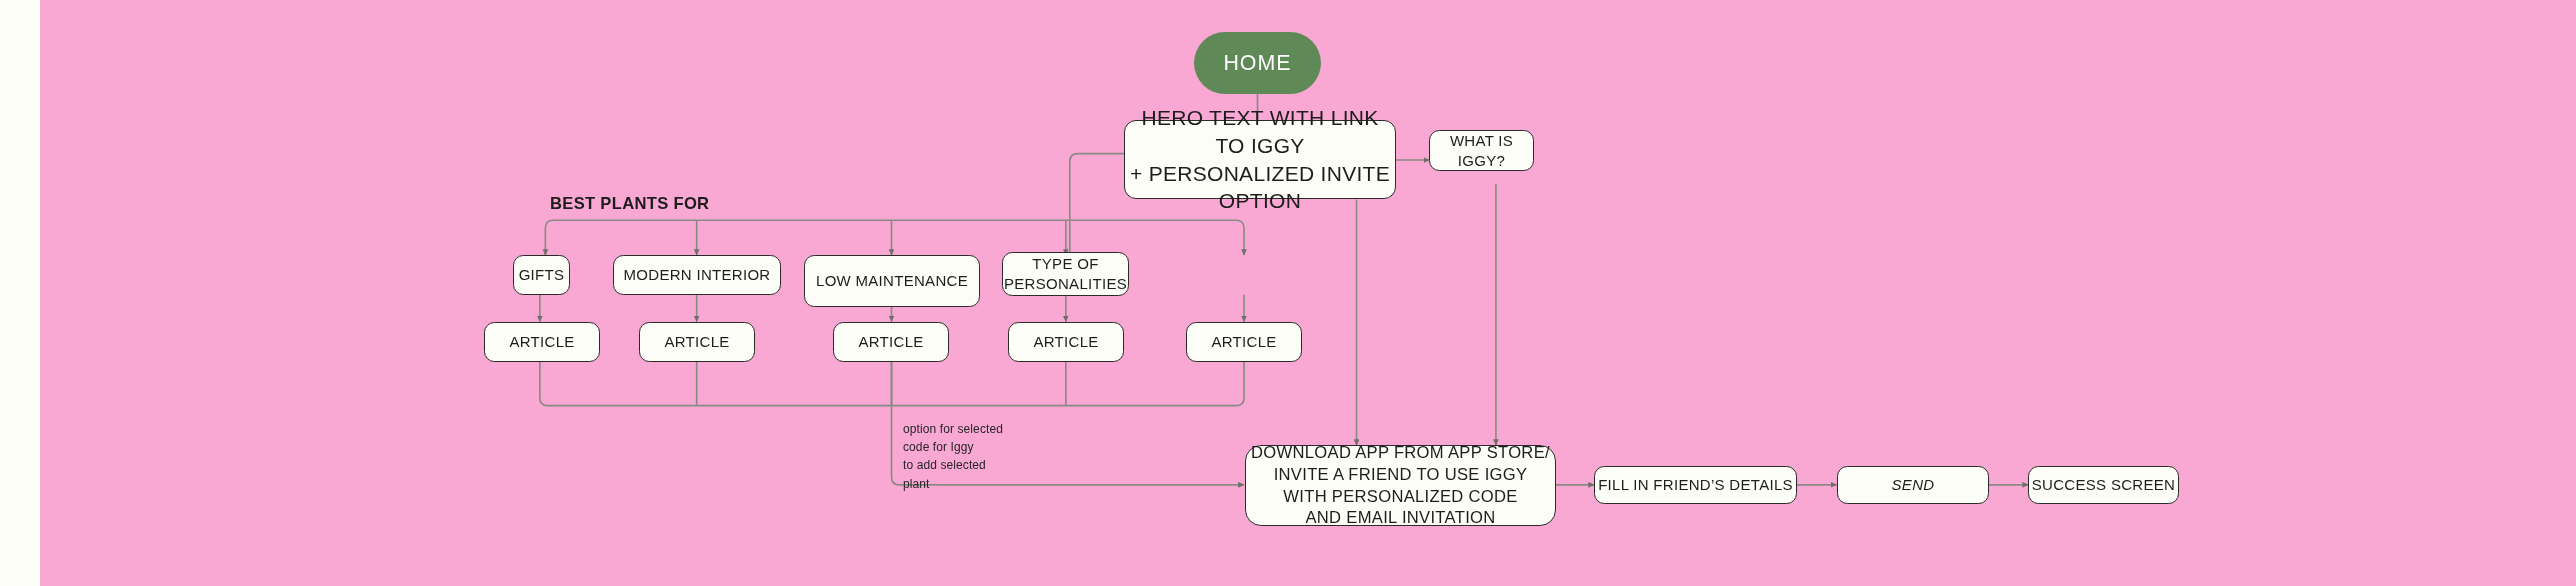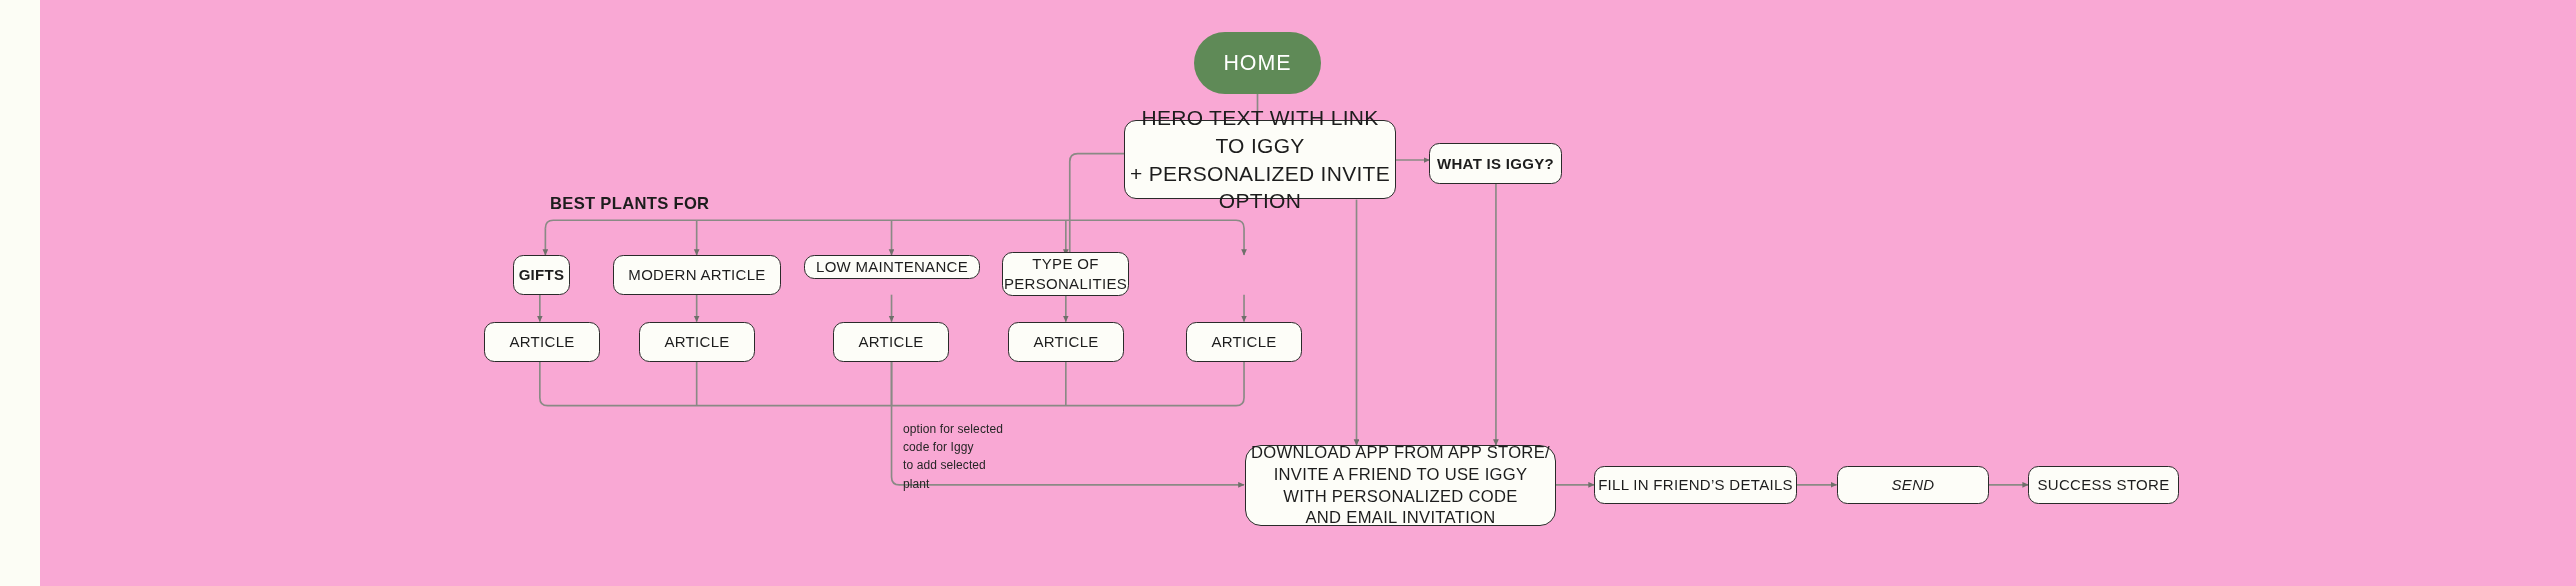--- a/index.html
+++ b/index.html
@@ -130,29 +130,29 @@
       <path d="M2218,612 L2268,612" marker-end="url(#arrow)"></path>
       <path d="M2460,612 L2510,612" marker-end="url(#arrow)"></path>
     </g>
   </svg>
 
   <div class="node home" style="left:1154px; top:32px; width:127px; height:62px;">HOME</div>
 
   <div class="node hero" style="left:1084px; top:120px; width:272px; height:79px;">HERO TEXT WITH LINK TO IGGY
 + PERSONALIZED INVITE OPTION</div>
 
-  <div class="node small" style="left:1389px; top:143px; width:133px; height:41px;font-weight:bold;">WHAT IS IGGY?</div>
+  <div class="node small" style="left:1389px; top:130px; width:105px; height:41px;">WHAT IS IGGY?</div>
 
   <div class="plain-label" style="left:510px; top:194px;font-weight:bold;">BEST PLANTS FOR</div>
 
-  <div class="node cat" style="left:473px; top:255px; width:57px; height:40px;font-weight:bold;">GIFTS</div>
+  <div class="node cat" style="left:473px; top:255px; width:57px; height:40px;">GIFTS</div>
 
-  <div class="node cat" style="left:573px; top:255px; width:168px; height:40px;">MODERN ARTICLE</div>
+  <div class="node cat" style="left:573px; top:255px; width:168px; height:40px;">MODERN INTERIOR</div>
 
-  <div class="node cat" style="left:764px; top:255px; width:176px; height:24px;">LOW MAINTENANCE</div>
+  <div class="node cat" style="left:764px; top:255px; width:176px; height:52px;">LOW MAINTENANCE</div>
 
   <div class="node cat" style="left:962px; top:252px; width:127px; height:44px;">TYPE OF
 PERSONALITIES</div>
 
 
   <div class="node article" style="left:444px; top:322px; width:116px; height:40px;">ARTICLE</div>
 
   <div class="node article" style="left:599px; top:322px; width:116px; height:40px;">ARTICLE</div>
 
   <div class="node article" style="left:793px; top:322px; width:116px; height:40px;">ARTICLE</div>
@@ -168,16 +168,16 @@
 
   <div class="node wide" style="left:1205px; top:445px; width:311px; height:81px;border-radius:16px;">DOWNLOAD APP FROM APP STORE/
 INVITE A FRIEND TO USE IGGY
 WITH PERSONALIZED CODE
 AND EMAIL INVITATION</div>
 
   <div class="node small" style="left:1554px; top:466px; width:203px; height:38px;">FILL IN FRIEND’S DETAILS</div>
 
   <div class="node small" style="left:1797px; top:466px; width:152px; height:38px;font-style:italic;">SEND</div>
 
-  <div class="node small" style="left:1988px; top:466px; width:151px; height:38px;">SUCCESS STORE</div>
+  <div class="node small" style="left:1988px; top:466px; width:151px; height:38px;">SUCCESS SCREEN</div>
 
 </div>
 
 
 </body></html>

